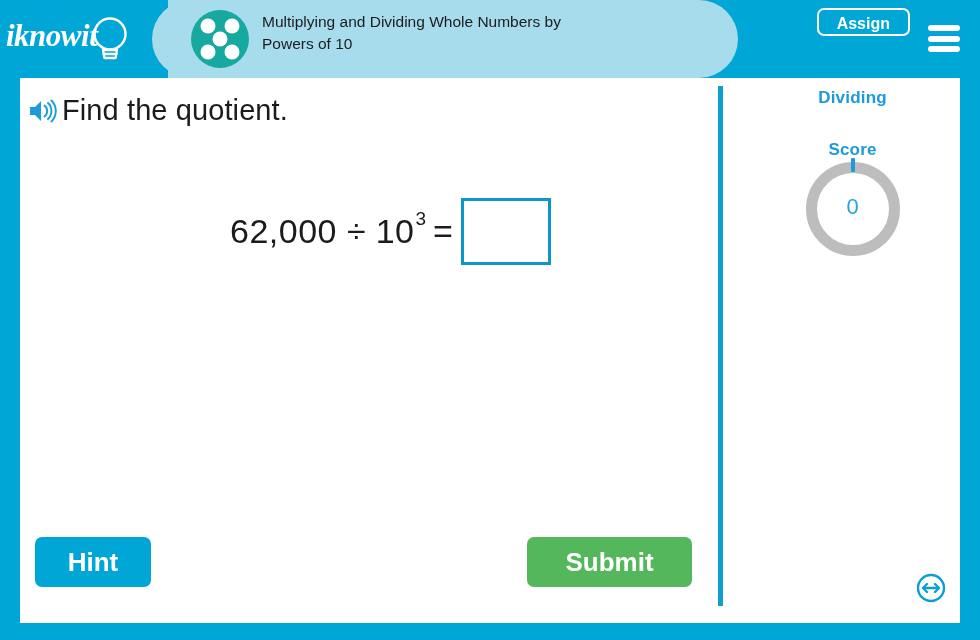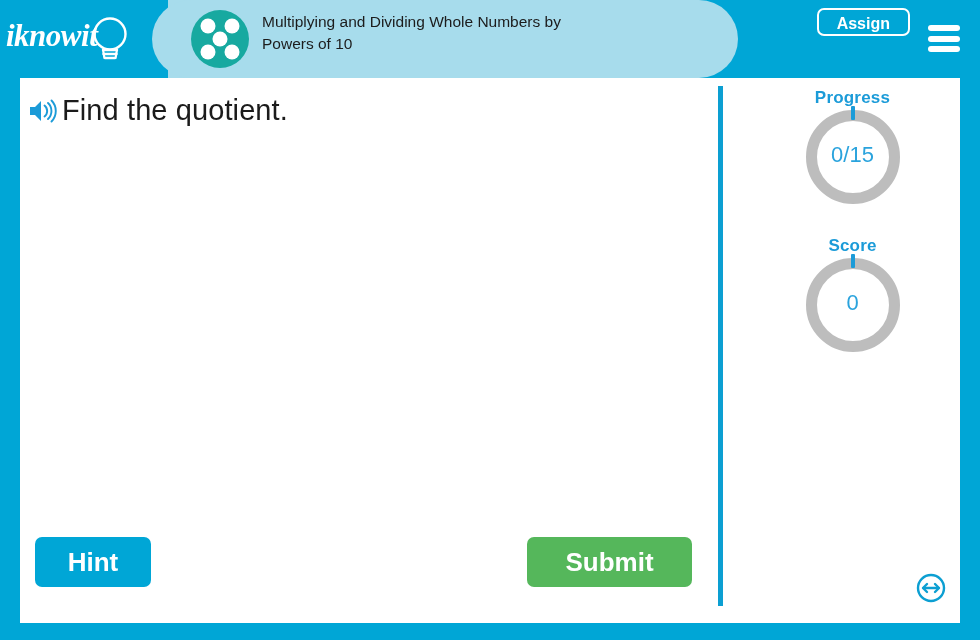--- a/index.html
+++ b/index.html
@@ -359,32 +359,35 @@
         <svg width="30" height="26" viewBox="0 0 30 26">
           <path d="M2 9 h5 L13 3 v20 L7 17 H2 Z" fill="#1b9bd8"></path>
           <path d="M16.5 7.5 a7 7 0 0 1 0 11" fill="none" stroke="#1b9bd8" stroke-width="1.9" stroke-linecap="round"></path>
           <path d="M20 5 a11 11 0 0 1 0 16" fill="none" stroke="#1b9bd8" stroke-width="1.9" stroke-linecap="round"></path>
           <path d="M23.5 2.5 a15 15 0 0 1 0 21" fill="none" stroke="#1b9bd8" stroke-width="1.9" stroke-linecap="round"></path>
         </svg>
       </div>
       <div id="prompt-text">Find the quotient.</div>
     </div>
 
+    <div id="expression">
+      <span id="expr-dividend">62,000</span>
+      <span id="expr-op">÷</span>
+      <span id="expr-base">10</span>
+      <span id="expr-exp">3</span>
+      <span id="expr-equals">=</span>
+      <input id="answer-box" type="text" value="" style="">
+    </div>
 
     <div id="divider"></div>
 
     <div id="stats">
 
       <div class="stat-block">
-        <div class="stat-label">Progress</div>
-        <div class="ring-wrap">
-          <div class="ring"></div>
-          <div class="ring-tick"></div>
-          <div class="ring-value">0/15</div>
-        </div>
+        <div class="stat-label">Dividing</div>
       </div>
 
       <div class="stat-block" style="margin-top:32px;">
         <div class="stat-label">Score</div>
         <div class="ring-wrap">
           <div class="ring"></div>
           <div class="ring-tick"></div>
           <div class="ring-value">0</div>
         </div>
       </div>

